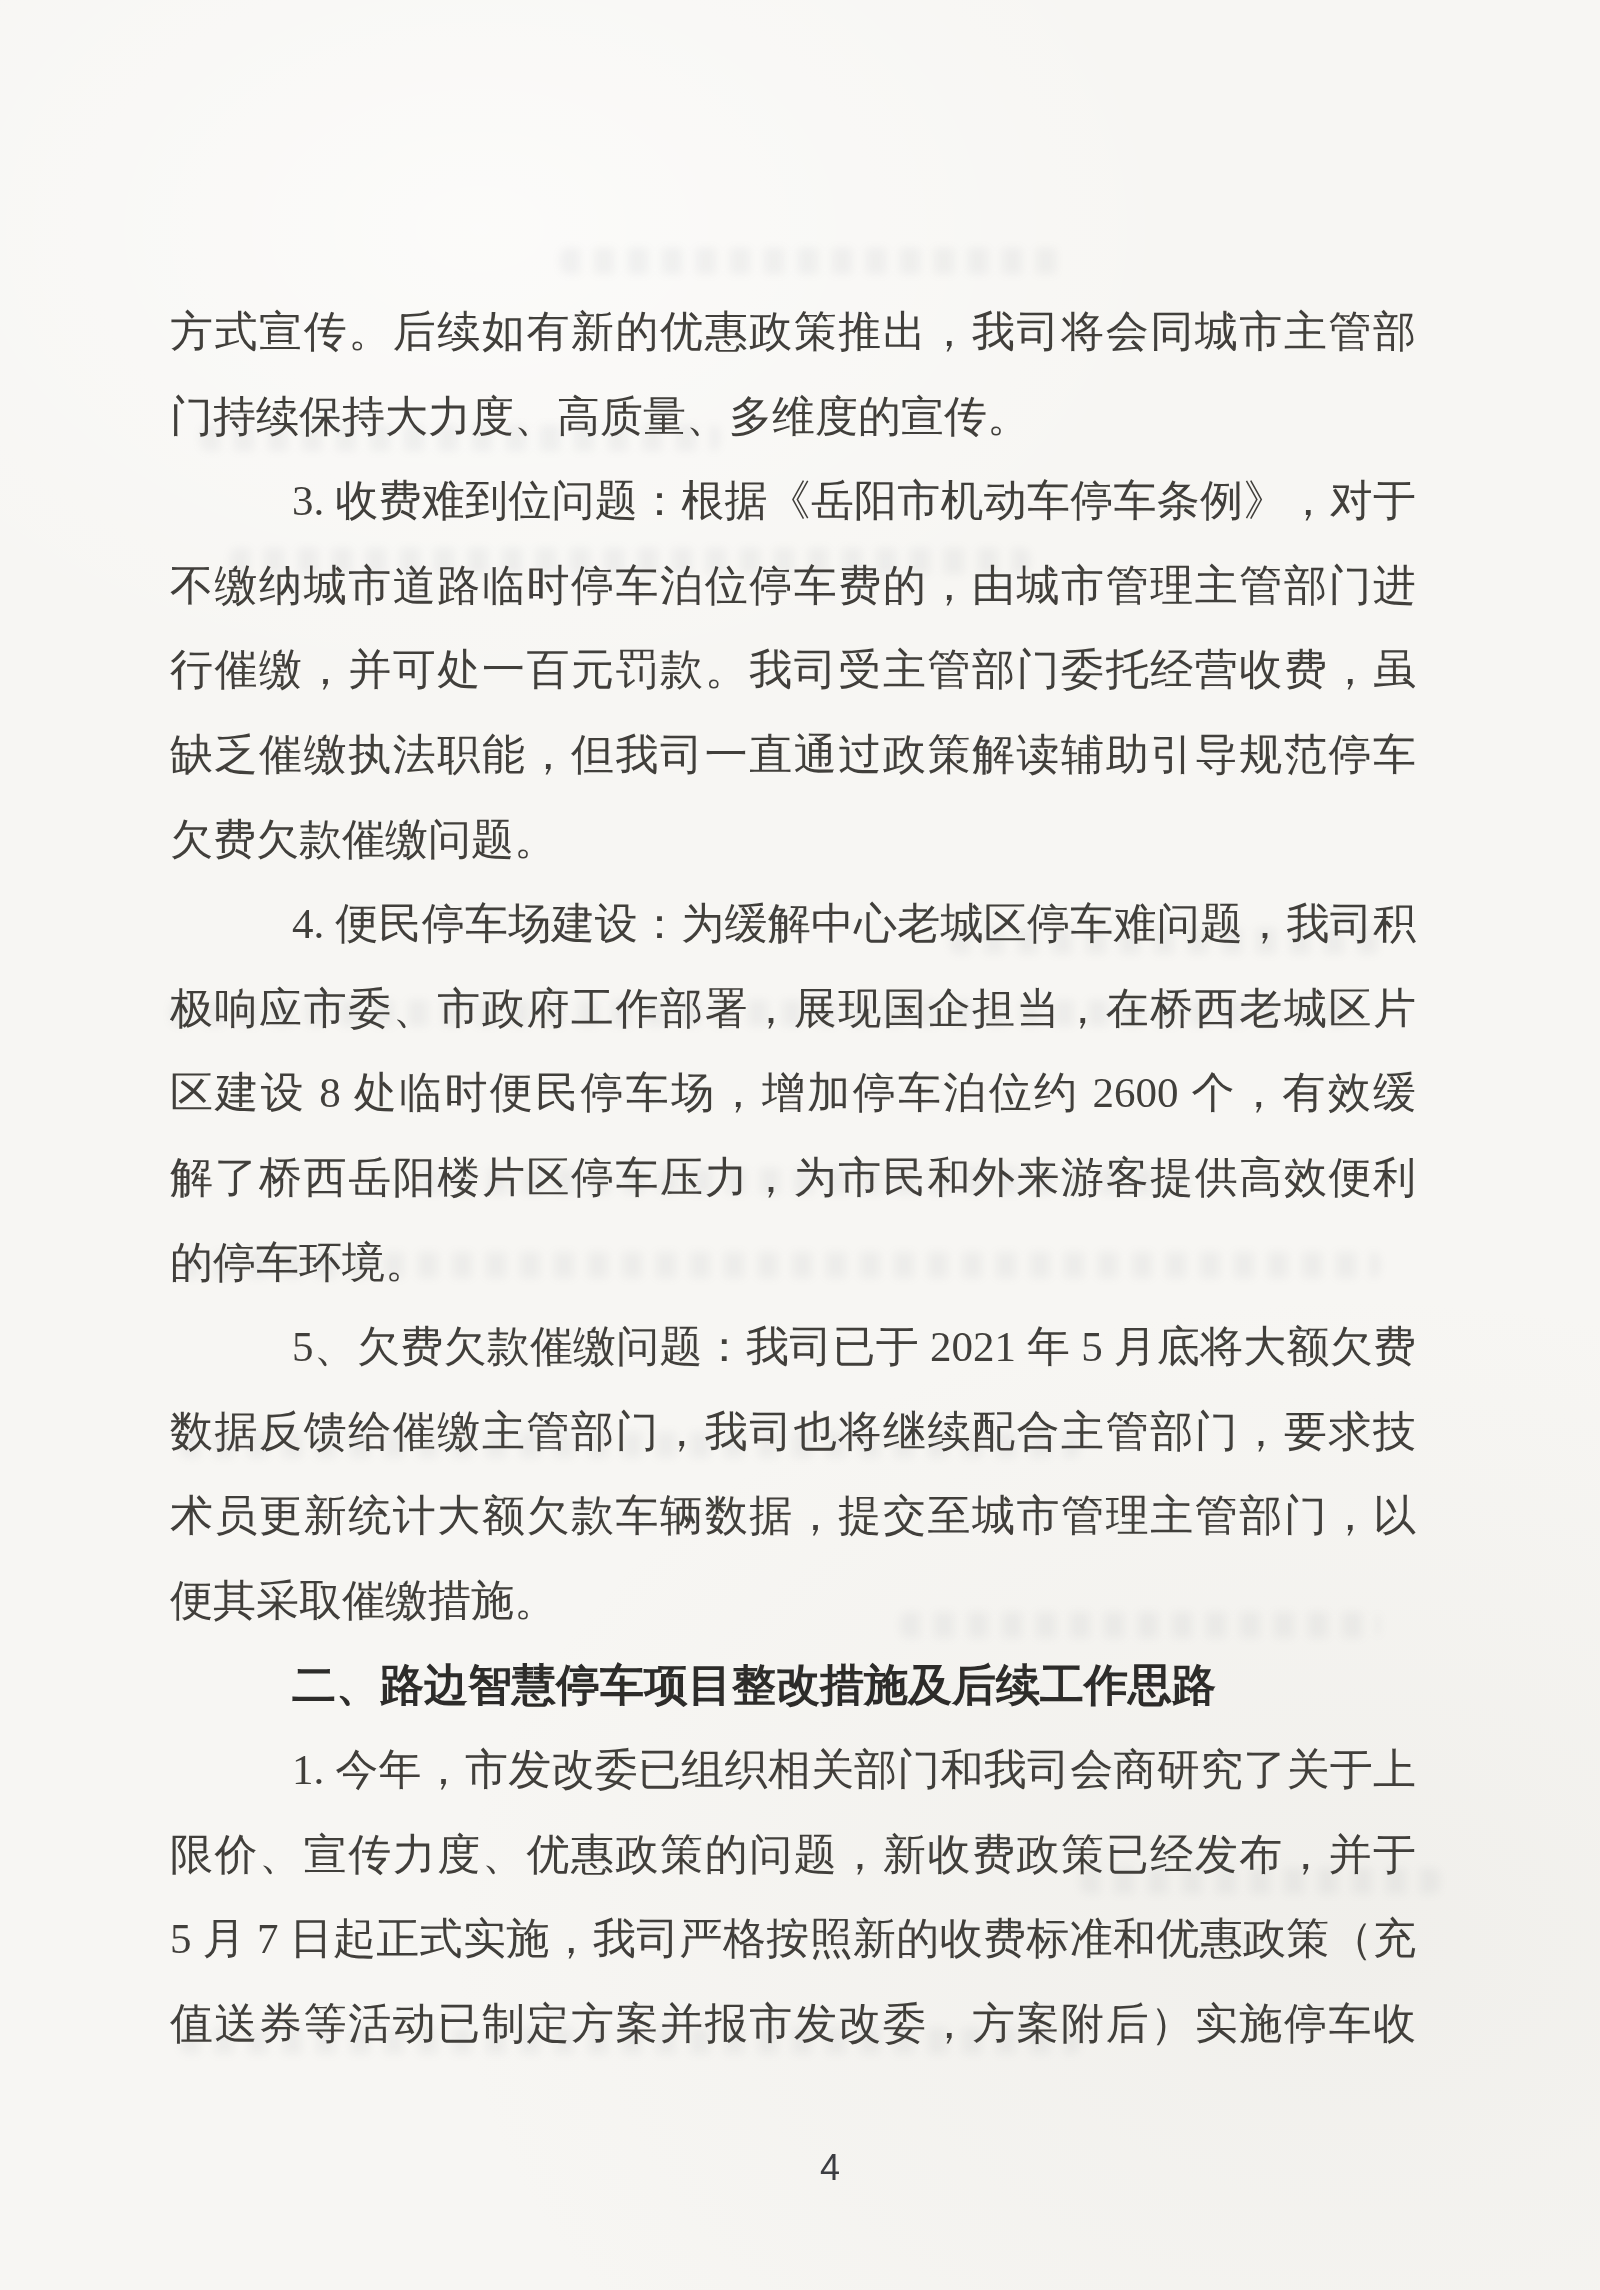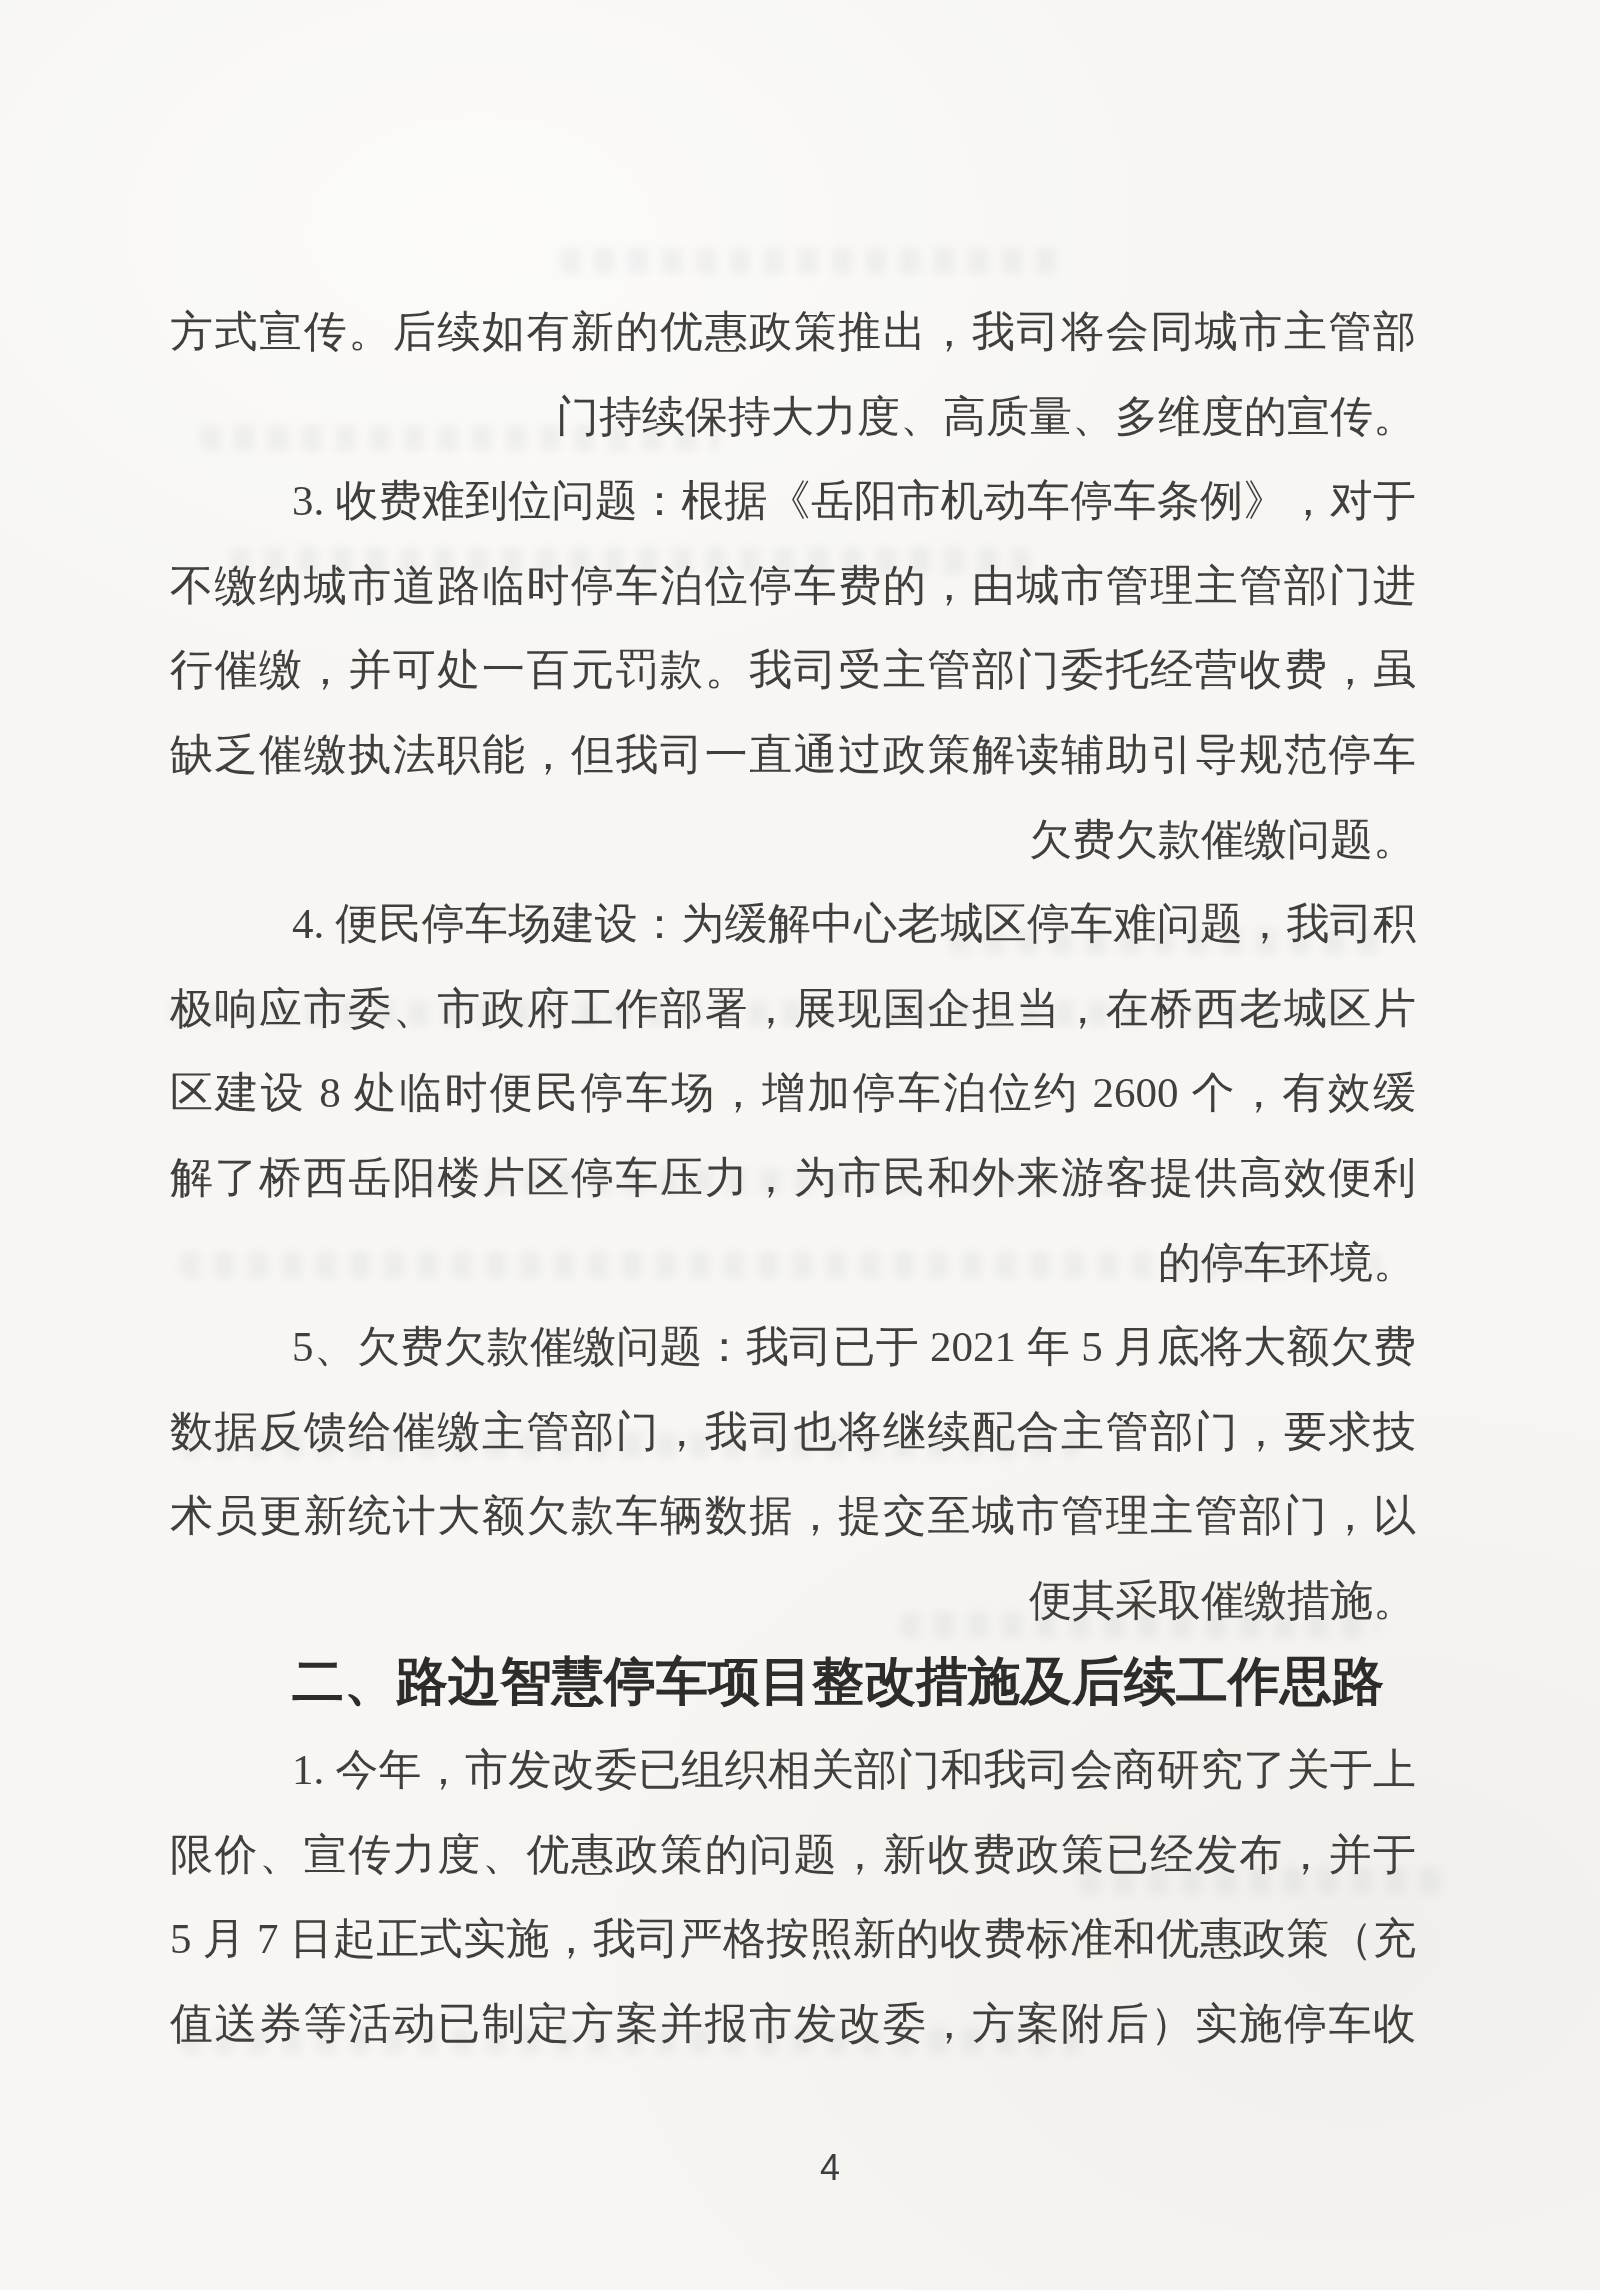--- a/index.html
+++ b/index.html
@@ -37,25 +37,25 @@
     height:84.6px;line-height:84.6px;
     font-size:43px;color:#413f3b;
     white-space:nowrap;
   }
   .full{
     white-space:normal;
     text-align:justify;
     text-align-last:justify;
     text-justify:inter-character;
   }
-  .short{text-align:right;}
+  .short{text-align:left;}
   .indent{padding-left:122px;}
   .heading{
-    font-family:Liberation Mono, monospace;
-    font-weight:700;color:#2d2c2a;font-size:52px;
+    font-family:Liberation Serif, serif;
+    font-weight:700;color:#2d2c2a;font-size:44px;
   }
   .page-number{
     position:absolute;left:790px;top:2138px;width:80px;height:60px;
     line-height:60px;text-align:center;
     font-family:"Liberation Sans", sans-serif;
     font-size:36px;color:#3c3d42;
   }
 </style>
 </head>
 <body>

